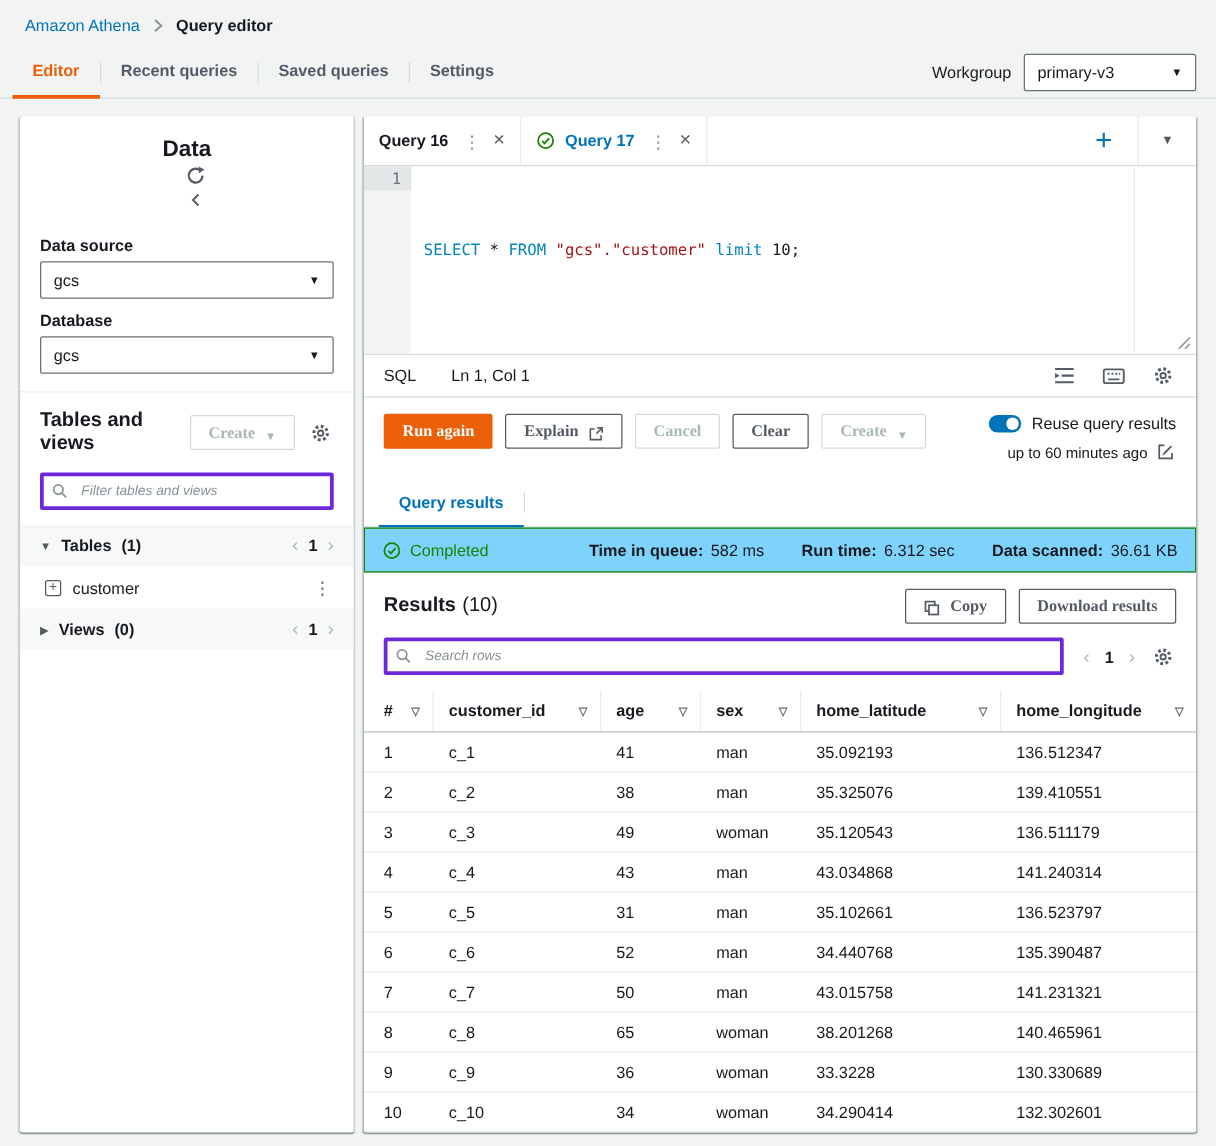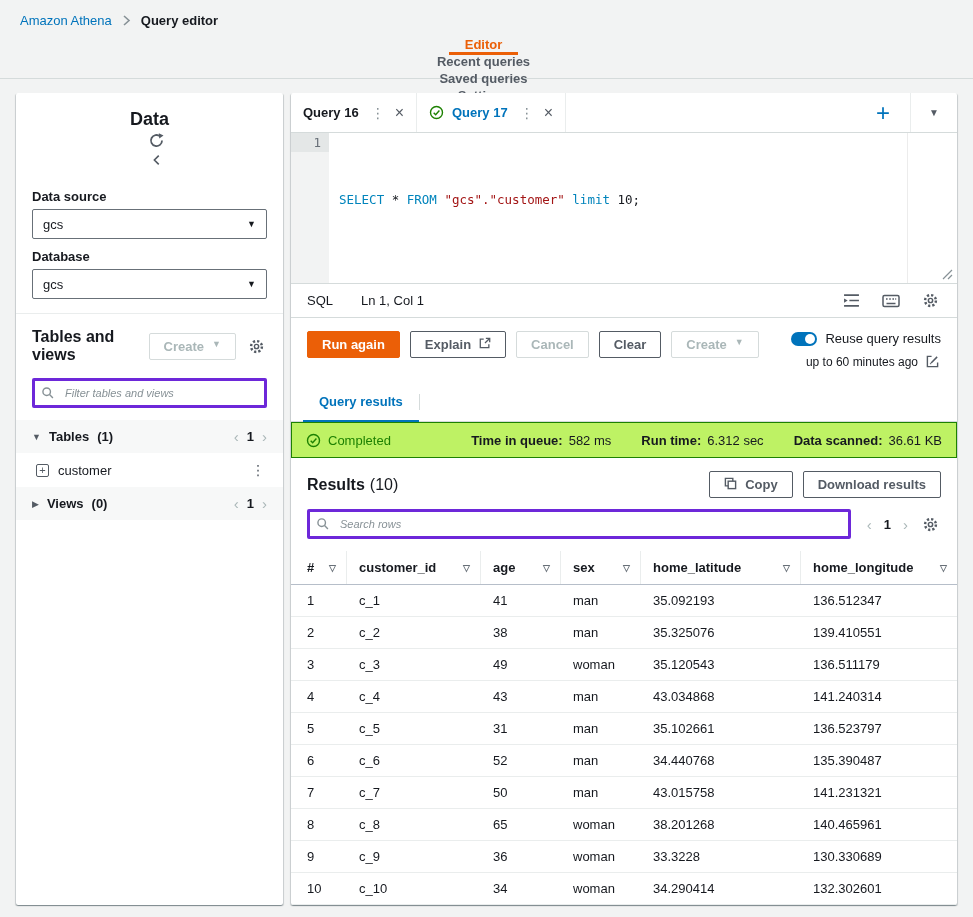--- a/index.html
+++ b/index.html
@@ -12,21 +12,21 @@
     overflow: hidden;
   }
   svg { display: block; }
 
   
   .breadcrumb { display: flex; align-items: center; gap: 8px; padding: 13px 20px 9px; }
   .crumb-link { color: #0073bb; cursor: pointer; }
   .crumb-current { font-weight: 700; }
 
   
-  .topbar { display: flex; align-items: center; border-bottom: 1px solid #d5dbdb; padding: 0 16px 0 10px; height: 42px; flex-direction: column; }
+  .topbar { display: flex; align-items: center; border-bottom: 1px solid #d5dbdb; padding: 0 16px 0 10px; height: 42px; }
   .top-tab { padding: 0 16px; height: 100%; display: flex; align-items: center; font-weight: 700; color: #545b64; cursor: pointer; border-bottom: 3px solid transparent; margin-bottom: -1px; }
   .top-tab.active { color: #eb5f07; border-bottom-color: #eb5f07; }
   .vdiv { width: 1px; height: 16px; background: #d5dbdb; }
   .workgroup { margin-left: auto; display: flex; align-items: center; gap: 10px; }
   .select { border: 1px solid #687078; border-radius: 2px; background: #fff; height: 30px; display: flex; align-items: center; justify-content: space-between; padding: 0 10px; cursor: pointer; gap: 10px; }
   .select .caret { font-size: 9px; color: #16191f; }
   .wg-select { width: 138px; }
 
   
   .content { display: flex; gap: 8px; padding: 14px 16px 12px; align-items: stretch; }
@@ -37,21 +37,21 @@
   .sidebar { width: 267px; flex: none; overflow: hidden; }
   .side-head { display: flex; align-items: center; padding: 16px 16px 6px; flex-direction: column; }
   .side-head h2 { font-size: 18px; font-weight: 700; flex: 1; }
   .icon-btn { cursor: pointer; color: #545b64; display: flex; align-items: center; padding: 2px; }
   .side-head .icon-btn { margin-left: 14px; }
   .side-fields { padding: 4px 16px 14px; }
   .field-label { display: block; font-weight: 700; margin: 10px 0 5px; }
   .tv-section { border-top: 1px solid #eaeded; }
   .tv-head { display: flex; align-items: center; gap: 10px; padding: 14px 16px 4px; }
   .tv-head h3 { font-size: 16px; font-weight: 700; flex: 1; }
-  .btn { font-weight: 700; font-size: 13px; border-radius: 2px; background: #fff; border: 1px solid #545b64; color: #545b64; padding: 5px 14px; cursor: pointer; display: inline-flex; align-items: flex-start; gap: 8px; white-space: nowrap; }
+  .btn { font-weight: 700; font-size: 13px; border-radius: 2px; background: #fff; border: 1px solid #545b64; color: #545b64; padding: 5px 14px; cursor: pointer; display: inline-flex; align-items: flex-end; gap: 8px; white-space: nowrap; font-family: Liberation Serif, serif; }
   .btn .caret { font-size: 9px; }
   .btn.disabled { border-color: #d5dbdb; color: #aab7b8; cursor: default; }
   .btn.primary { background: #eb5f07; border-color: #eb5f07; color: #fff; }
   .search-wrap { position: relative; margin: 10px 16px 12px; }
   .search-wrap svg { position: absolute; left: 9px; top: 8px; }
   .text-input { width: 100%; height: 30px; border: 3px solid #6d28d9; border-radius: 2px; padding: 0 8px 0 30px; font-size: 11px; font-family: "Liberation Sans", sans-serif; color: #16191f; }
   .text-input::placeholder { font-style: italic; color: #879196; }
   .section-row { display: flex; align-items: center; gap: 8px; padding: 9px 16px; background: #f7f8f8; cursor: pointer; }
   .section-row .tri { font-size: 9px; color: #545b64; }
   .section-row .sec-label, .section-row .sec-count { font-weight: 700; }
@@ -94,21 +94,21 @@
   .reuse-top { display: flex; align-items: center; gap: 8px; justify-content: flex-end; cursor: pointer; }
   .toggle { width: 26px; height: 14px; border-radius: 8px; background: #0073bb; position: relative; flex: none; }
   .toggle .knob { position: absolute; right: 2px; top: 2px; width: 10px; height: 10px; border-radius: 50%; background: #fff; }
   .reuse-sub { margin-top: 7px; font-size: 12px; display: flex; align-items: center; gap: 6px; justify-content: flex-end; }
 
   .res-tabs { display: flex; align-items: stretch; height: 40px; border-bottom: 1px solid #d5dbdb; padding-left: 12px; }
   .res-tab { display: flex; align-items: center; padding: 0 16px; font-weight: 700; color: #545b64; cursor: pointer; border-bottom: 2px solid transparent; margin-bottom: -1px; }
   .res-tab.active { color: #0073bb; border-bottom-color: #0073bb; }
   .res-tabs .vdiv { align-self: center; }
 
-  .banner { height: 36px; border: 1px solid #1d8102; background: #bef264; display: flex; align-items: center; gap: 7px; padding: 0 14px; }
+  .banner { height: 36px; border: 1px solid #1d8102; background: #7dd3fc; display: flex; align-items: center; gap: 7px; padding: 0 14px; }
   .banner-status { color: #1d8102; }
   .banner-stats { margin-left: auto; display: flex; gap: 30px; }
   .stat { display: flex; gap: 6px; }
   .stat .stat-label { font-weight: 700; }
 
   .results-head { display: flex; align-items: center; padding: 13px 16px 9px; }
   .results-title { font-size: 16px; font-weight: 700; }
   .results-count { font-size: 16px; margin-left: 5px; }
   .results-head .btns { margin-left: auto; display: flex; gap: 10px; }
 

